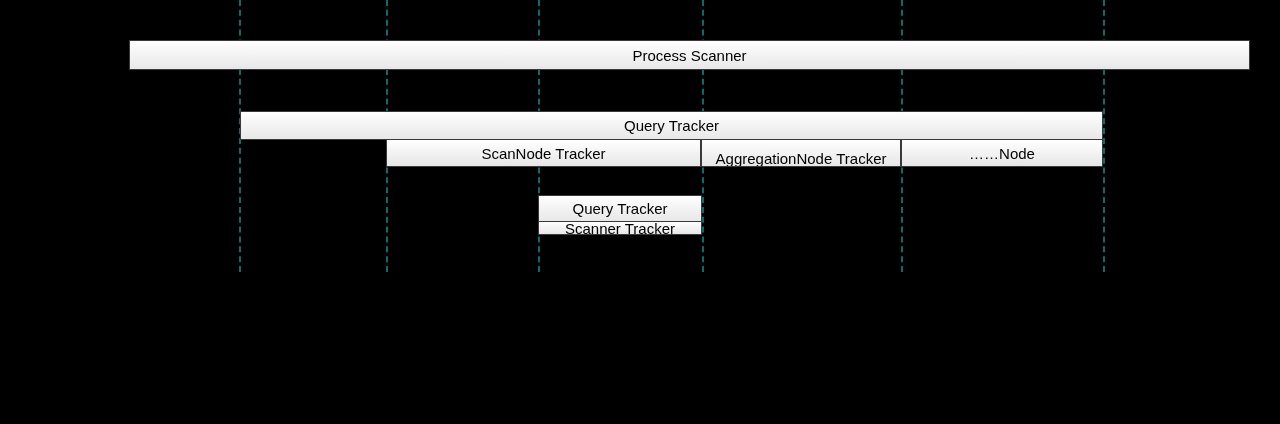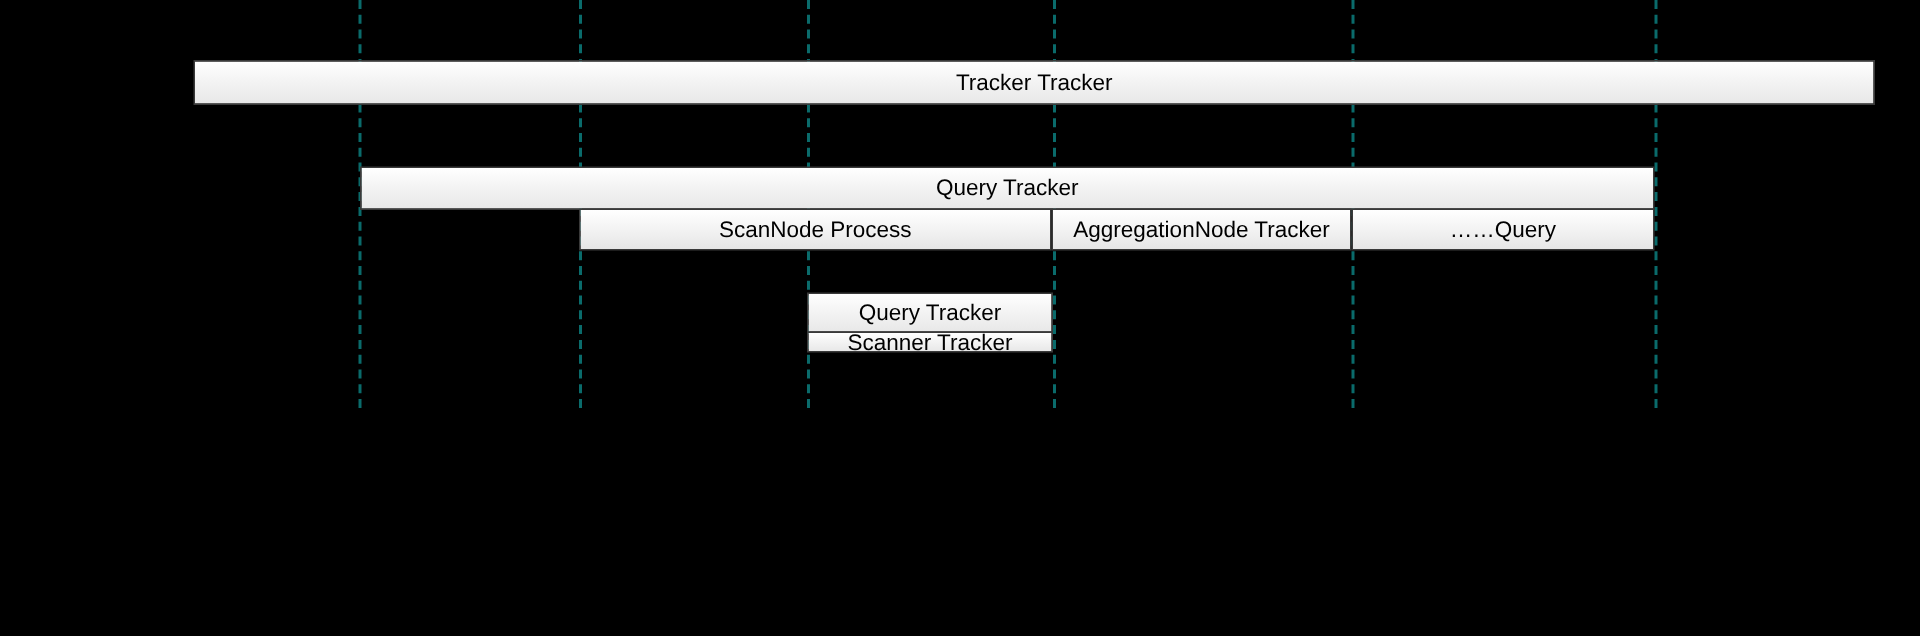--- a/index.html
+++ b/index.html
@@ -61,33 +61,33 @@
   <div id="guides-layer">
       <div class="vline" style="left: 239px; top: 0px; height: 272px; border-left-color: rgb(10, 107, 107);"></div>
       <div class="vline" style="left: 386px; top: 0px; height: 272px; border-left-color: rgb(10, 107, 107);"></div>
       <div class="vline" style="left: 538px; top: 0px; height: 272px; border-left-color: rgb(10, 107, 107);"></div>
       <div class="vline" style="left: 702px; top: 0px; height: 272px; border-left-color: rgb(10, 107, 107);"></div>
       <div class="vline" style="left: 901px; top: 0px; height: 272px; border-left-color: rgb(10, 107, 107);"></div>
       <div class="vline" style="left: 1103px; top: 0px; height: 272px; border-left-color: rgb(10, 107, 107);"></div>
     </div>
   <div id="rows-layer">
       <div class="bar" style="left: 129px; top: 40px; width: 1121px; height: 30px; border-color: rgb(58, 58, 58);">
-        <span class="bar-label">Tracker Tracker</span>
+        <span class="bar-label">Process Scanner</span>
       </div>
       <div class="bar" style="left: 240px; top: 111px; width: 863px; height: 29px; border-color: rgb(58, 58, 58);">
         <span class="bar-label">Query Tracker</span>
       </div>
       <div class="seg" style="left: 386px; top: 139px; width: 315px; height: 28px; border-color: rgb(58, 58, 58);">
-        <span class="seg-label">ScanNode Process</span>
+        <span class="seg-label">ScanNode Tracker</span>
       </div>
-      <div class="seg" style="left: 701px; top: 139px; width: 200px; height: 28px; border-color: rgb(58, 58, 58);">
+      <div class="seg" style="left: 701px; top: 139px; width: 200px; height: 28px; border-color: rgb(58, 58, 58); align-items: flex-end;">
         <span class="seg-label">AggregationNode Tracker</span>
       </div>
       <div class="seg" style="left: 901px; top: 139px; width: 202px; height: 28px; border-color: rgb(58, 58, 58);">
-        <span class="seg-label">……Query</span>
+        <span class="seg-label">……Node</span>
       </div>
       <div class="bar" style="left: 538px; top: 195px; width: 164px; height: 27px; border-color: rgb(58, 58, 58);">
         <span class="bar-label">Query Tracker</span>
       </div>
       <div class="bar" style="left: 538px; top: 221px; width: 164px; height: 14px; border-color: rgb(58, 58, 58);">
         <span class="bar-label">Scanner Tracker</span>
       </div>
     </div>
 </div>
 

